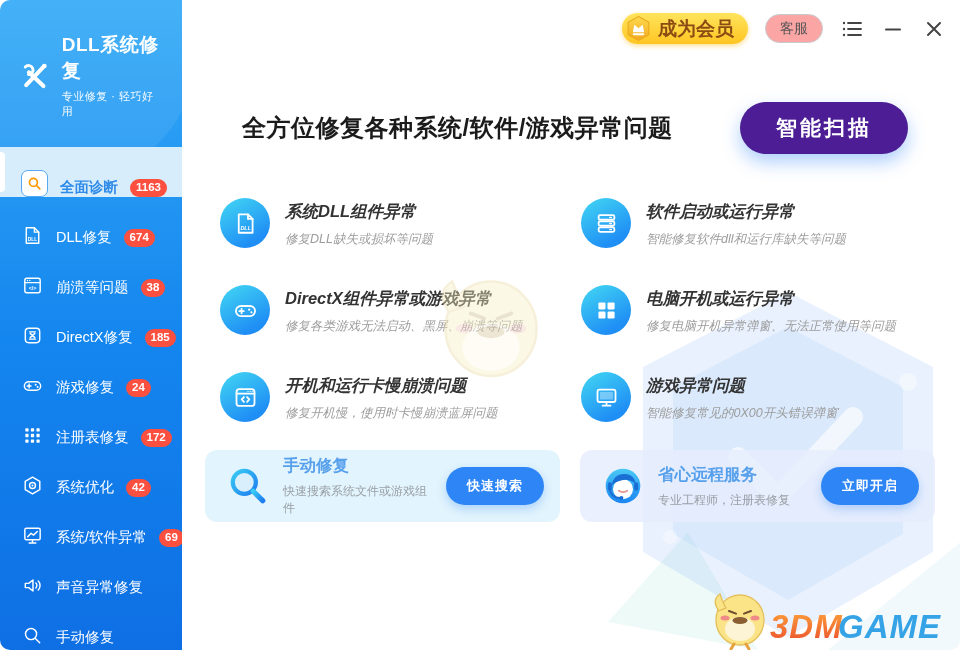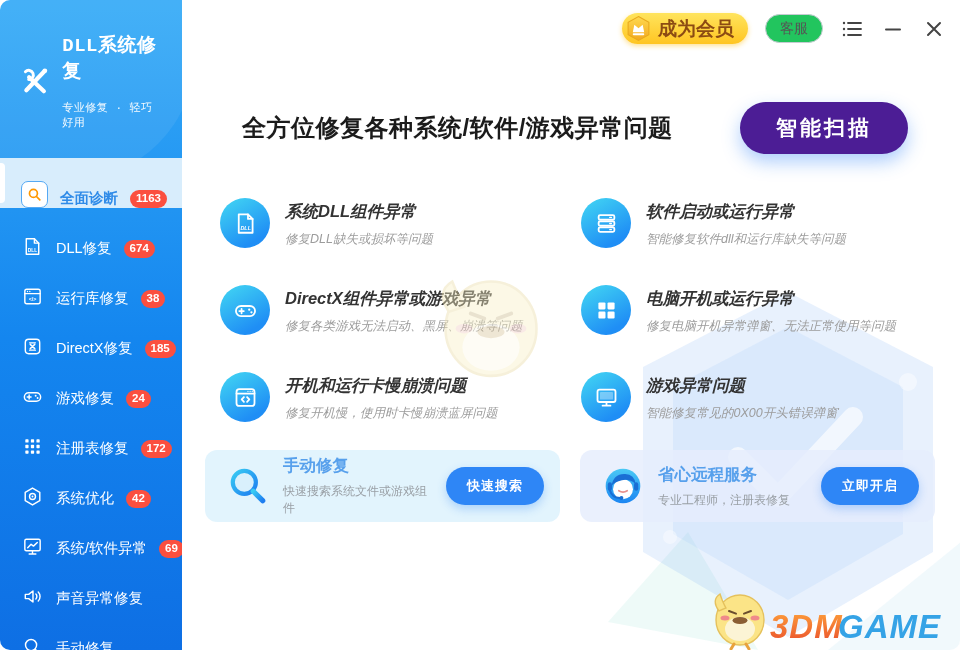--- a/index.html
+++ b/index.html
@@ -5,43 +5,43 @@
   html,body{margin:0;padding:0;background:#fff;}
   *{box-sizing:border-box;}
   .window{width:960px;height:650px;border-radius:10px;overflow:hidden;display:flex;
     font-family:"Liberation Sans","DejaVu Sans",sans-serif;position:relative;background:#fff;}
 
   
   .sidebar{width:182px;flex-shrink:0;position:relative;color:#fff;
     background:linear-gradient(180deg,#36ABF7 0%,#1486EF 52%,#0E6FE4 100%);overflow:hidden;}
   .sidebar::before{content:'';position:absolute;left:-55px;top:-70px;width:250px;height:250px;
     border-radius:50%;background:rgba(255,255,255,0.07);}
-  .logo-row{display:flex;align-items:center;gap:11px;padding:32px 20px 28px 18px;position:relative;font-family:Liberation Mono, monospace;}
+  .logo-row{display:flex;align-items:center;gap:11px;padding:32px 20px 28px 18px;position:relative;}
   .logo-title{font-size:19px;font-weight:bold;letter-spacing:.5px;}
-  .logo-sub{font-size:11px;margin-top:16px;opacity:.95;letter-spacing:.5px;}
+  .logo-sub{font-size:11px;margin-top:5px;opacity:.95;letter-spacing:.5px;}
   .menu{position:relative;}
   .menu-item{height:50px;display:flex;align-items:flex-end;gap:12px;padding-left:21px;cursor:pointer;position:relative;}
   .menu-item .label{font-size:14.5px;white-space:nowrap;}
   .badge{background:#FB4F3F;border-radius:10px;padding:2px 6px;font-size:11.5px;font-weight:bold;color:#fff;line-height:1.2;}
   .menu-item.active{background:#D8EDFC;}
   .menu-item.active .label{color:#2F8BE8;font-weight:bold;}
   .active-bar{position:absolute;left:0;top:5px;bottom:5px;width:5px;background:#fff;border-radius:0 4px 4px 0;}
   .iconbox{width:27px;height:27px;background:#fff;border:1.6px solid #55A9F3;border-radius:7px;
     display:flex;align-items:center;justify-content:center;flex-shrink:0;}
   .mi{width:23px;height:23px;stroke:#fff;fill:none;stroke-width:1.5;stroke-linecap:round;stroke-linejoin:round;flex-shrink:0;}
 
   
   .main{flex:1;position:relative;background:#fff;}
 
   .titlebar{position:absolute;top:13px;right:14px;display:flex;align-items:center;gap:17px;z-index:6;}
   .vip-pill{background:linear-gradient(180deg,#FFE45C,#FFC522);border-radius:16px;height:31px;
     display:flex;align-items:center;gap:6px;padding:0 14px 0 3px;color:#8C4B13;font-weight:bold;
     font-size:19px;cursor:pointer;box-shadow:0 2px 5px rgba(255,190,20,.45);}
   .support-pill{border:1px solid #C6CBD2;border-radius:15px;height:29px;padding:0 14px;font-size:14px;
-    color:#555;display:flex;align-items:center;cursor:pointer;background:#22c55e;justify-content:flex-end;}
+    color:#555;display:flex;align-items:center;cursor:pointer;background:#fca5a5;justify-content:flex-end;}
   .winbtn{cursor:pointer;display:flex;align-items:center;justify-content:center;width:24px;height:24px;}
 
   .hero{display:flex;align-items:center;justify-content:space-between;padding:102px 52px 0 60px;position:relative;z-index:4;}
   .hero-title{font-size:24px;font-weight:bold;color:#1b1b1b;letter-spacing:.5px;}
   .scan-btn{width:168px;height:52px;border-radius:26px;background:#4c1d95;color:#fff;font-size:21px;
     font-weight:bold;letter-spacing:3px;display:flex;align-items:center;justify-content:center;
     cursor:pointer;box-shadow:0 8px 18px rgba(43,127,246,.38);flex-shrink:0;}
 
   .features{display:grid;grid-template-columns:1fr 1fr;column-gap:8px;row-gap:37px;
     padding:44px 26px 0 38px;position:relative;z-index:2;}
@@ -115,21 +115,21 @@
       </div>
 
       <div class="menu-item">
         <svg class="mi" viewBox="0 0 24 24">
           <rect x="4" y="4.5" width="16" height="15" rx="2"></rect>
             <path d="M4 9 H20"></path>
           <circle cx="6.8" cy="6.8" r="0.7" fill="#fff" stroke="none"></circle>
             <circle cx="9.2" cy="6.8" r="0.7" fill="#fff" stroke="none"></circle>
           <text x="12" y="16.6" text-anchor="middle" font-size="5.6" fill="#fff" stroke="none" font-weight="bold">&lt;/&gt;</text>
         </svg>
-        <span class="label">运行库修复</span>
+        <span class="label">崩溃等问题</span>
         <span class="badge">38</span>
       </div>
 
       <div class="menu-item">
         <svg class="mi" viewBox="0 0 24 24">
           <rect x="4.5" y="4.5" width="15" height="15" rx="3.5"></rect>
           <path d="M9 8.2 H15 M9 15.8 H15 M9.6 9.8 L14.4 14.2 M14.4 9.8 L9.6 14.2"></path>
         </svg>
         <span class="label">DirectX修复</span>
         <span class="badge">185</span>

